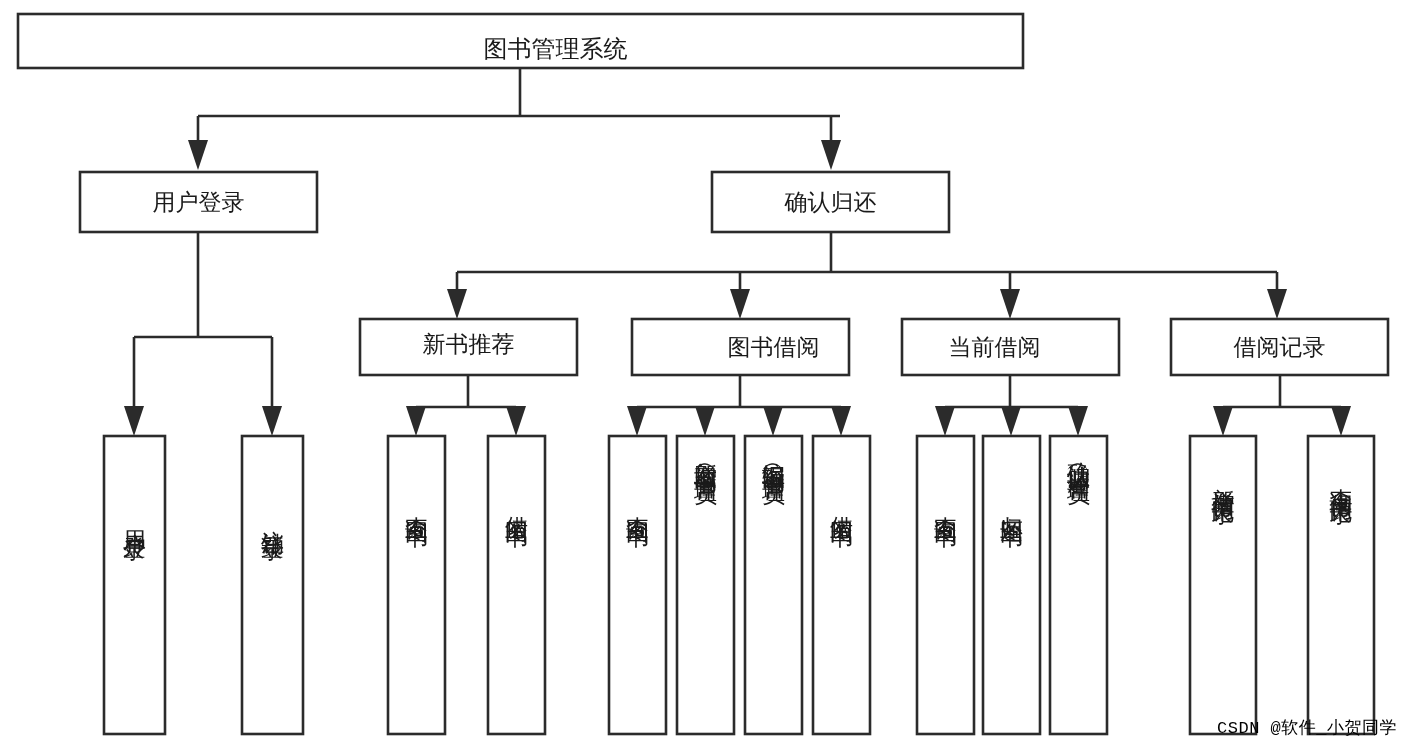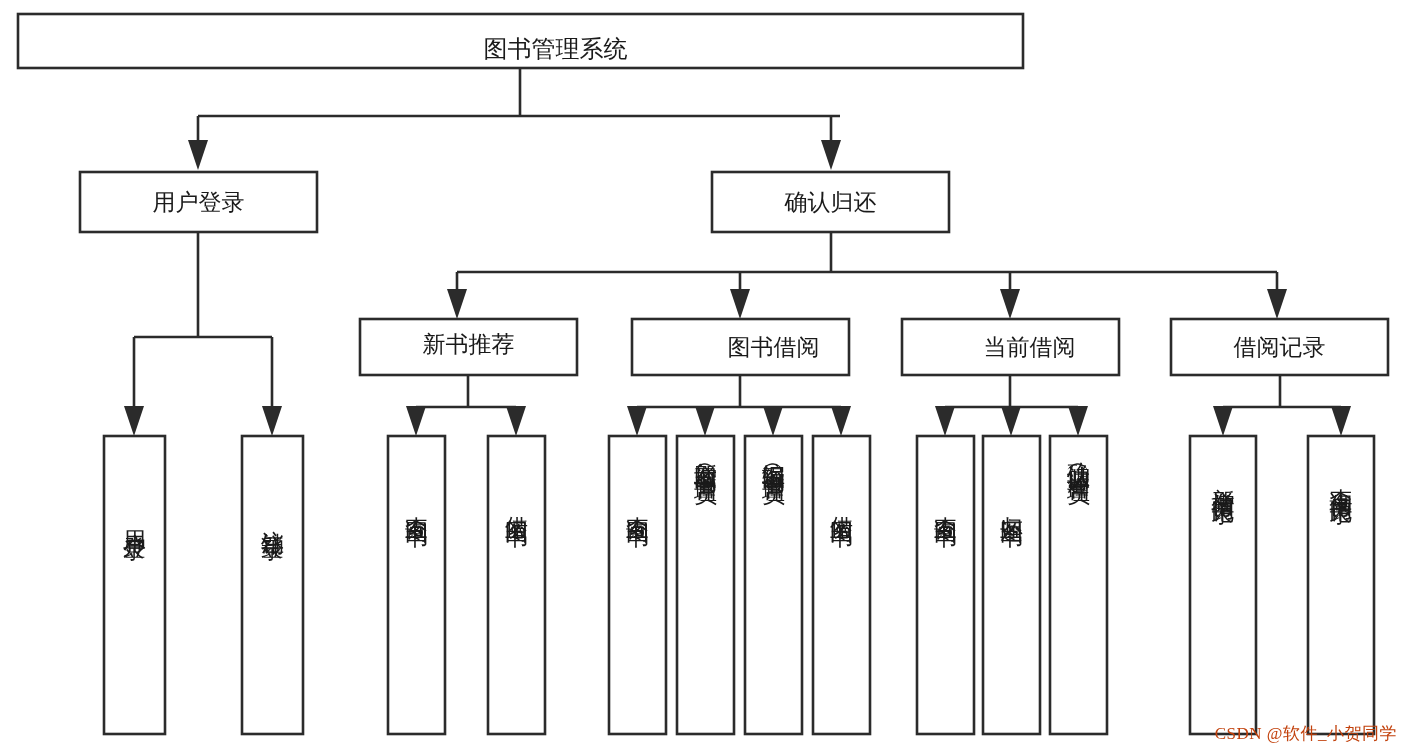--- a/index.html
+++ b/index.html
@@ -70,24 +70,24 @@
     font-size: 23px;
     color: #1a1a1a;
     white-space: nowrap;
   }
   .title-text {
     font-size: 24px;
   }
   #watermark {
     position: absolute;
     right: 8px;
-    bottom: 2px;
-    font-family: Liberation Serif, serif;
+    bottom: 8px;
+    font-family: Liberation Mono, monospace;
     font-size: 17px;
-    color: #c2410c;
+    color: #000000;
     letter-spacing: 0.5px;
     white-space: nowrap;
   }
 </style>
 </head>
 <body>
 
 <div id="diagram-root">
 
   <svg id="flow-svg" viewBox="0 0 1405 747">
@@ -194,21 +194,21 @@
   </div>
 
   <div class="hlabel-wrap" style="left:360px; top:319px; width:217px; height:50px;border-radius:24px;">
     <span class="hlabel-text">新书推荐</span>
   </div>
 
   <div class="hlabel-wrap" style="left:632px; top:319px; width:217px; height:56px;margin-left:33px;">
     <span class="hlabel-text">图书借阅</span>
   </div>
 
-  <div class="hlabel-wrap" style="left:929px; top:319px; width:201px; height:56px;">
+  <div class="hlabel-wrap" style="left:894px; top:319px; width:201px; height:56px;">
     <span class="hlabel-text">当前借阅</span>
   </div>
 
   <div class="hlabel-wrap" style="left:1171px; top:319px; width:217px; height:56px;">
     <span class="hlabel-text">借阅记录</span>
   </div>
 
   <div class="vlabel-wrap" style="left:104px; top:436px; width:61px; height:298px; padding-top:76px;">
     <span class="vlabel-text">用户登录</span>
   </div>

